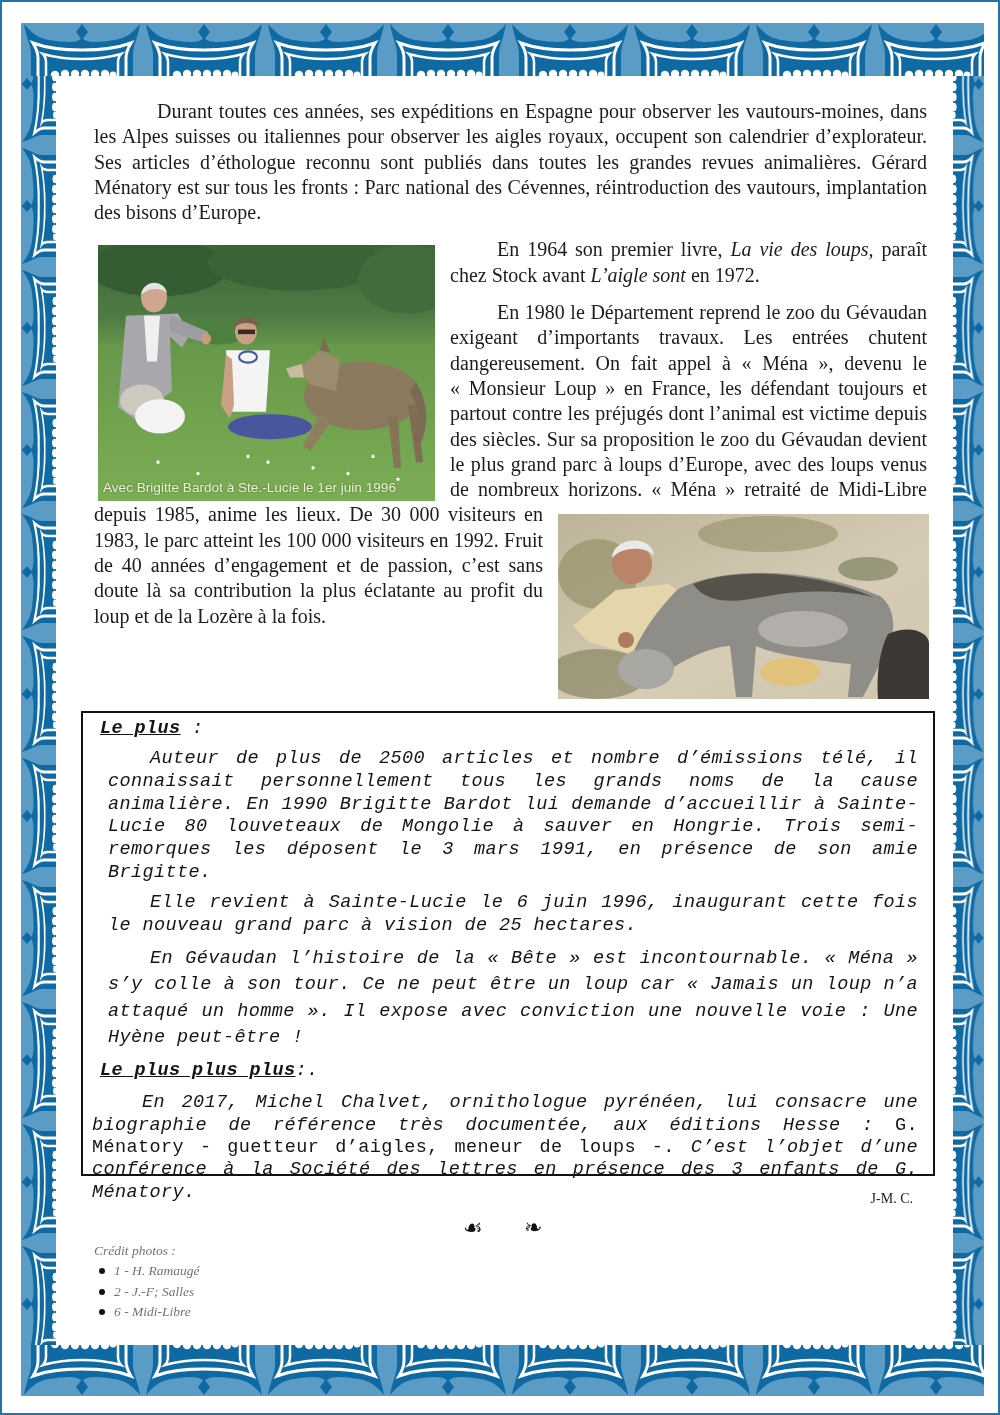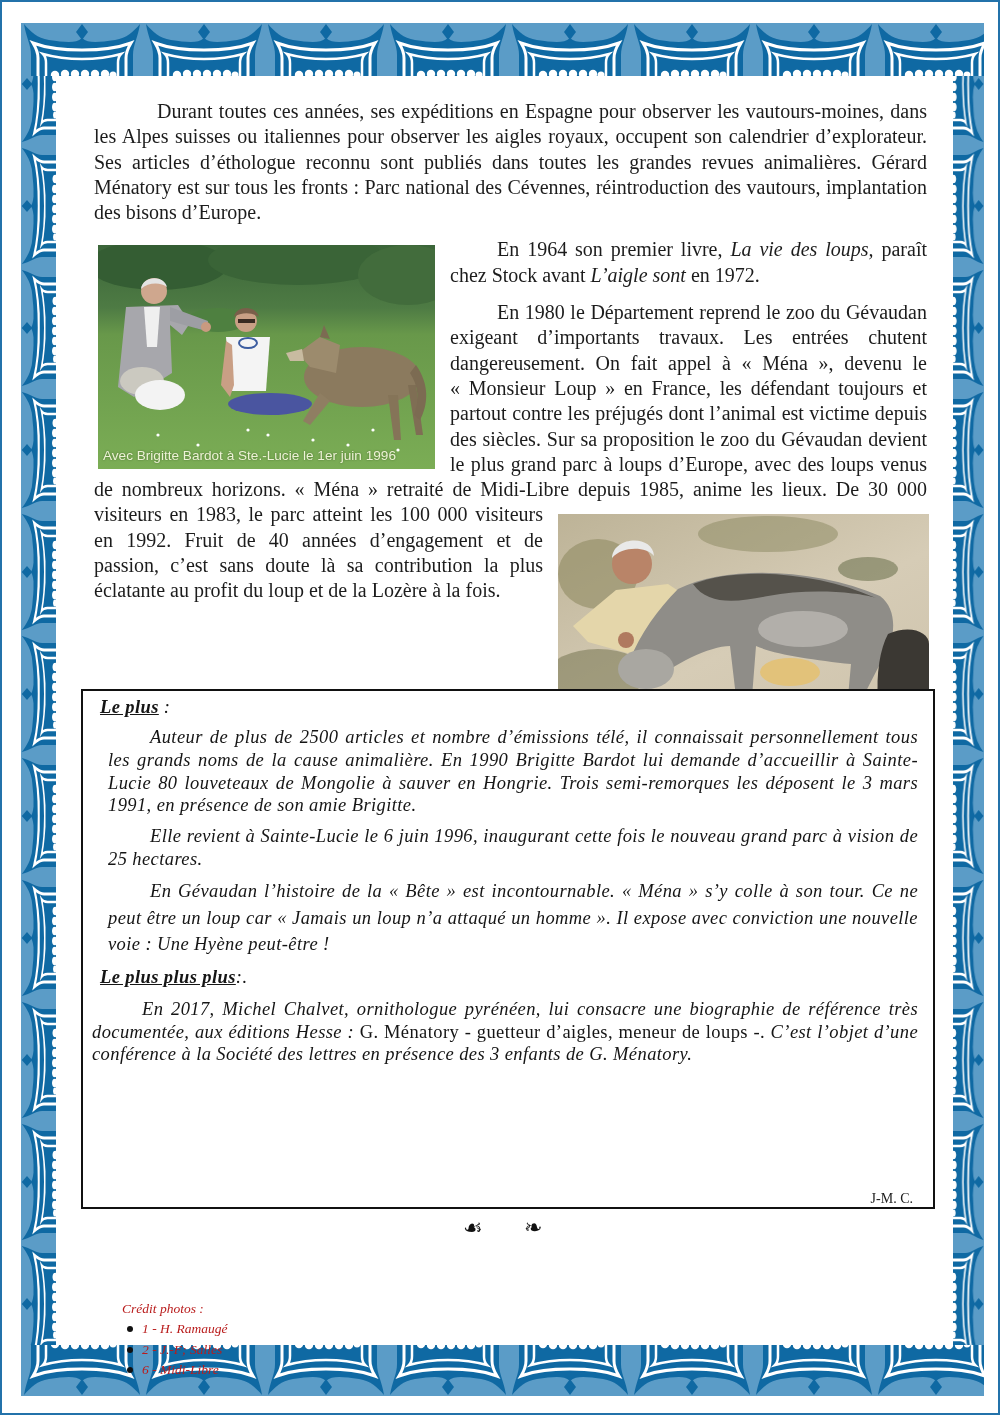--- a/index.html
+++ b/index.html
@@ -21,40 +21,40 @@
     color: #1c1c1c; text-align: justify;
   }
   #main-text p { margin: 0 0 12px 0; }
   #main-text p.p1, #main-text p.p4 { text-indent: 63px; }
   #main-text p.p2, #main-text p.p3 { text-indent: 47px; }
   #main-text p.p3 { margin-bottom: 10px; }
   #main-text .it { font-style: italic; }
   .spacer-left { float: left; width: 0; height: 138.5px; }
   .spacer-right { float: right; width: 0; height: 404px; }
   .photo-1 {
-    float: left; clear: left; width: 337px; height: 224px;
+    float: left; clear: left; width: 337px; height: 256px;
     margin: 7.5px 15px 0 4px; position: relative; overflow: hidden;
   }
   .photo-2 {
     float: right; clear: right; width: 371px; height: 185px;
     margin: 11px -2px 0 15px; position: relative; overflow: hidden;
   }
   .photo svg { display: block; width: 100%; height: 100%; }
   .photo-caption {
     position: absolute; left: 5px; right: 2px; bottom: 5px;
     font-family: "Liberation Sans", sans-serif; font-size: 13.6px; line-height: 16px;
     color: #eef3d6; white-space: nowrap; text-shadow: 0 0 2px rgba(40,70,20,0.6);
   }
 
   
   #highlights {
-    position: absolute; left: 79px; top: 687px; width: 854px; height: 520px;
+    position: absolute; left: 79px; top: 709px; width: 854px; height: 465px;
     box-sizing: border-box; border: 2px solid #111; background: #fff;
     padding: 5px 7px 0 17px;
-    font-family: Liberation Serif, serif; font-style: oblique; font-size: 18.5px;
+    font-family: Liberation Mono, monospace; font-style: oblique; font-size: 18.5px;
     letter-spacing: 0.4px; color: #151515; text-align: justify;
   }
   #highlights .sec-title { margin: 0; line-height: 22.6px; font-weight: bold; text-align: left; }
   #highlights .sec-title .ul { text-decoration: underline; }
   #highlights .sec-title .suffix { font-weight: normal; }
   #highlights p { margin: 8px; text-indent: 42px; }
   #highlights .s1 p { line-height: 22.7px; }
   #highlights .s1 p.first { margin-top: 7.5px; }
   #highlights .s1 p.second { margin-top: 3.4px; }
   #highlights .t2 { margin-top: 5.4px !important; }
@@ -68,23 +68,23 @@
     font-family: "Liberation Serif", serif; font-size: 14px; line-height: 20px; color: #1c1c1c;
   }
   .ornament {
     position: absolute; top: 1213px; font-family: "DejaVu Sans", sans-serif;
     font-size: 22px; line-height: 26px; color: #111;
   }
   #orn-left { left: 461px; }
   #orn-right { left: 522px; }
 
   #credits {
-    position: absolute; left: 92px; top: 1297px;
+    position: absolute; left: 92px; top: 1239px;
     font-family: "Liberation Serif", serif; font-style: italic; font-size: 13.5px;
-    line-height: 20.3px; color: #b91c1c; margin-left: 28px;
+    line-height: 20.3px; color: #737373;
   }
   #credits ul { list-style: none; margin: 0; padding: 0; }
   #credits li { position: relative; padding-left: 20px; }
   #credits li .bullet {
     position: absolute; left: 5px; top: 7px; width: 6px; height: 6px; border-radius: 50%; background: #111;
   }
 </style>
 </head>
 <body>
 

